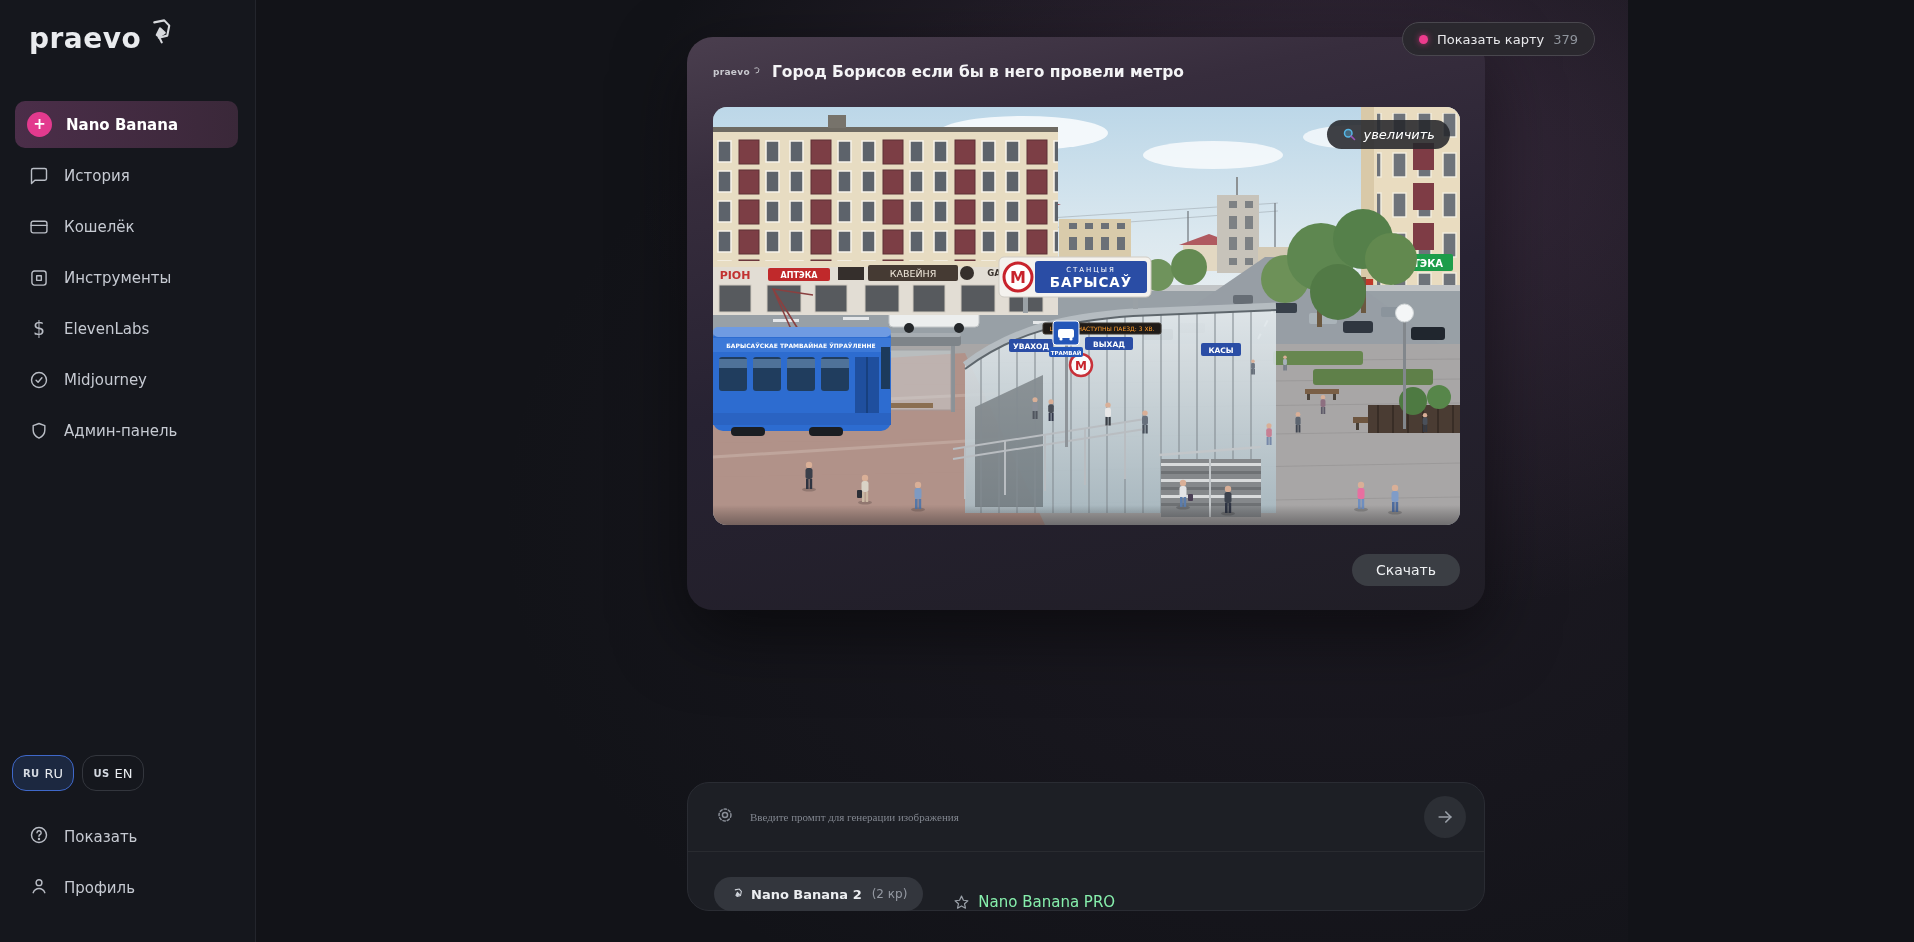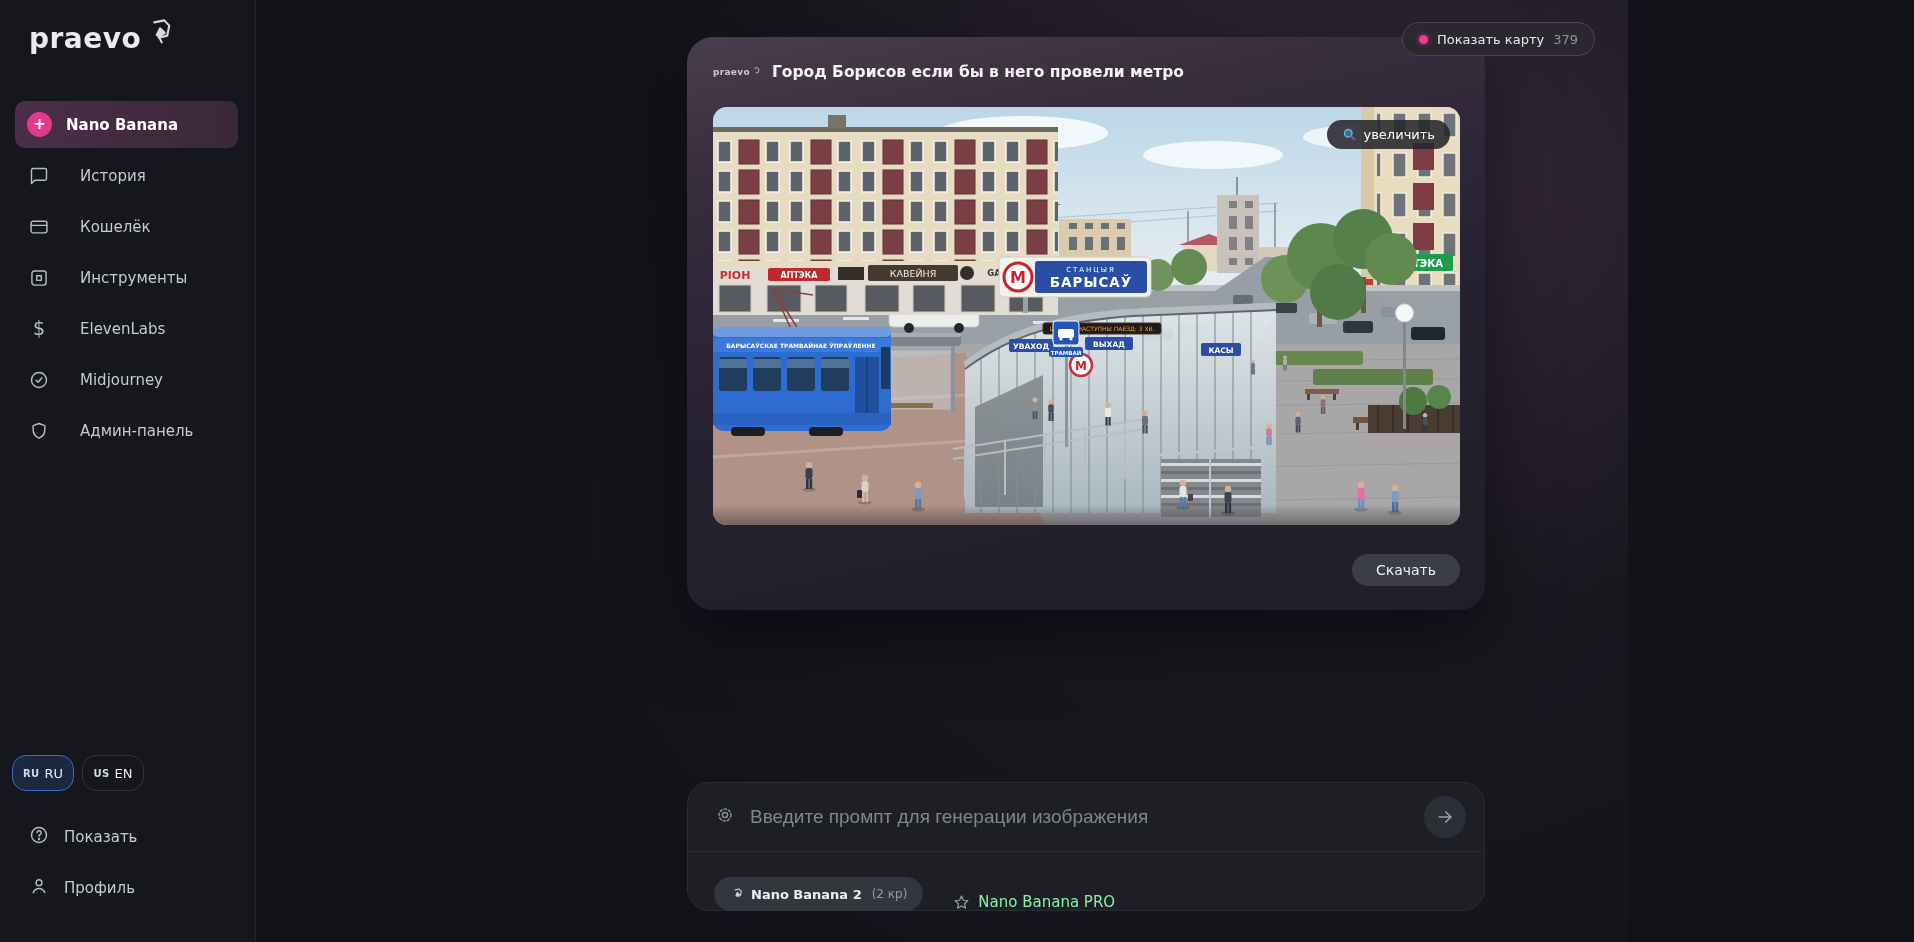--- a/index.html
+++ b/index.html
@@ -14,21 +14,21 @@
       radial-gradient(1300px 900px at 1085px 520px, rgba(88,62,94,.14), transparent 65%);
   }
 
   
   .sidebar { position:absolute; left:0; top:0; width:256px; height:942px;
     background:#15171d; border-right:1px solid #23252c; z-index:5; }
   .logo { position:absolute; left:29px; top:22px; display:flex; align-items:flex-start; gap:2px; }
   .logo-text { font-size:28px; font-weight:700; color:#e9ebee; letter-spacing:.5px; line-height:34px; }
   .logo-ico { margin-top:-4px; }
   .nav { position:absolute; top:99px; left:0; right:0; }
-  .nav-item { height:51px; display:flex; align-items:center; gap:31px; padding-left:29px;
+  .nav-item { height:51px; display:flex; align-items:center; gap:15px; padding-left:29px;
     color:#c6cad2; font-size:15px; cursor:pointer; }
   .nav-item .nico { width:20px; height:20px; flex:0 0 20px; display:flex; align-items:center; justify-content:center; }
   .nav-item.active { height:47px; margin:2px 17px 2px 15px; padding-left:12px; gap:14px;
     background:linear-gradient(90deg,#4b2e49,#3a2839); border-radius:10px; color:#ffffff; font-weight:700; }
   .plus-badge { width:25px; height:25px; border-radius:50%; background:#e23a8e; color:#fff;
     display:flex; align-items:center; justify-content:center; font-size:15px; font-weight:700; line-height:1; }
   .dollar-glyph { font-size:19px; color:#b9bdc5; font-weight:400; line-height:1; }
 
   .lang-row { position:absolute; left:12px; top:755px; display:flex; gap:8px; }
   .lang-btn { width:62px; height:36px; border-radius:14px; display:flex; align-items:center;
@@ -57,31 +57,31 @@
   .gen-head { position:absolute; left:26px; right:26px; top:0; height:70px; display:flex;
     align-items:center; gap:12px; }
   .mini-logo { display:flex; align-items:flex-start; gap:1px; }
   .mini-logo-text { font-size:9px; font-weight:700; color:#c9c9cf; letter-spacing:.3px; }
   .gen-title { font-size:15.5px; font-weight:700; color:#f4f4f6; }
   .scene-wrap { position:absolute; left:26px; top:70px; width:747px; height:418px; border-radius:14px;
     overflow:hidden; background:#9aa4ab; cursor:pointer; }
   .scene-wrap svg { display:block; width:100%; height:100%; }
   .zoom-btn { position:absolute; top:13px; right:10px; display:inline-flex; align-items:center; gap:7px;
     background:rgba(37,39,43,.88); border-radius:15px; padding:7px 15px; color:#fff; font-size:13px;
-    cursor:pointer; z-index:3; }
+    cursor:pointer; z-index:3;font-style:italic; }
   .download-btn { position:absolute; right:25px; bottom:24px; background:#3b3e44; color:#eef0f2;
     font-size:14px; padding:8px 24px; border:none; border-radius:17px; cursor:pointer;
     font-family:inherit; }
 
   
   .prompt-bar { position:absolute; left:687px; top:782px; width:798px; height:129px;
     background:#1d1f25; border:1px solid #2a2c33; border-radius:22px; z-index:4; }
   .prompt-row { display:flex; align-items:center; height:68px; padding:0 18px 0 26px; gap:14px; }
   .prompt-input { flex:1; background:transparent; border:none; outline:none; color:#e7e9ec;
-    font-size:19px; font-family:Liberation Sans, sans-serif; }
+    font-size:11px; font-family:Liberation Serif, serif; }
   .prompt-input::placeholder { color:#80858e; }
   .send-btn { width:42px; height:42px; border-radius:50%; background:#2c2f35; border:none;
     display:flex; align-items:center; justify-content:center; cursor:pointer; }
   .prompt-divider { border-top:1px solid rgba(255,255,255,.055); margin:0; }
   .chips-row { display:flex; align-items:flex-end; height:59px; padding:0 26px; gap:30px; }
   .model-chip { display:inline-flex; align-items:center; gap:8px; background:#33363d; height:34px;
     padding:0 16px; border-radius:17px; cursor:pointer; }
   .chip-label { font-size:13px; font-weight:700; color:#eceef1; }
   .chip-cost { font-size:12px; color:#959aa3; margin-left:2px; }
   .model-alt { display:inline-flex; align-items:center; gap:8px; cursor:pointer; }

